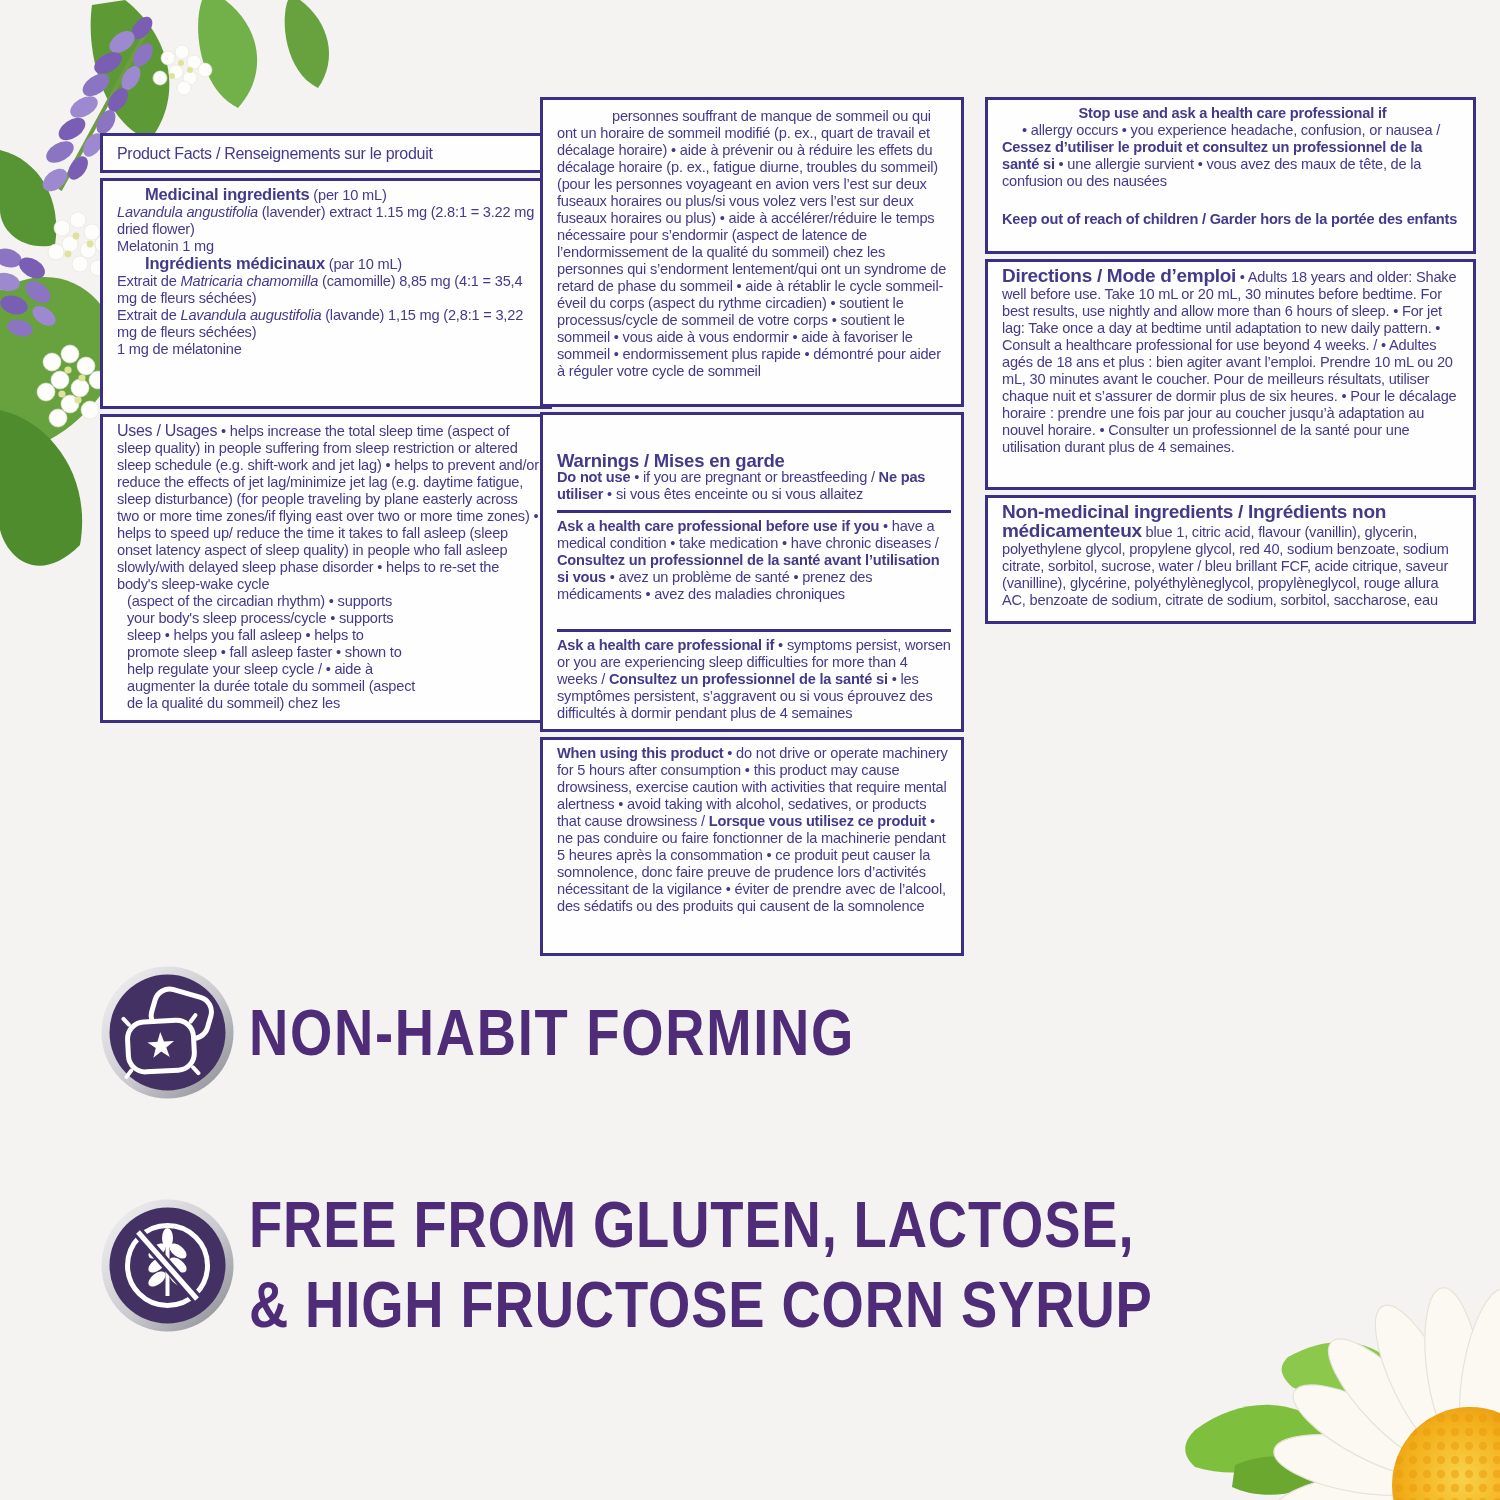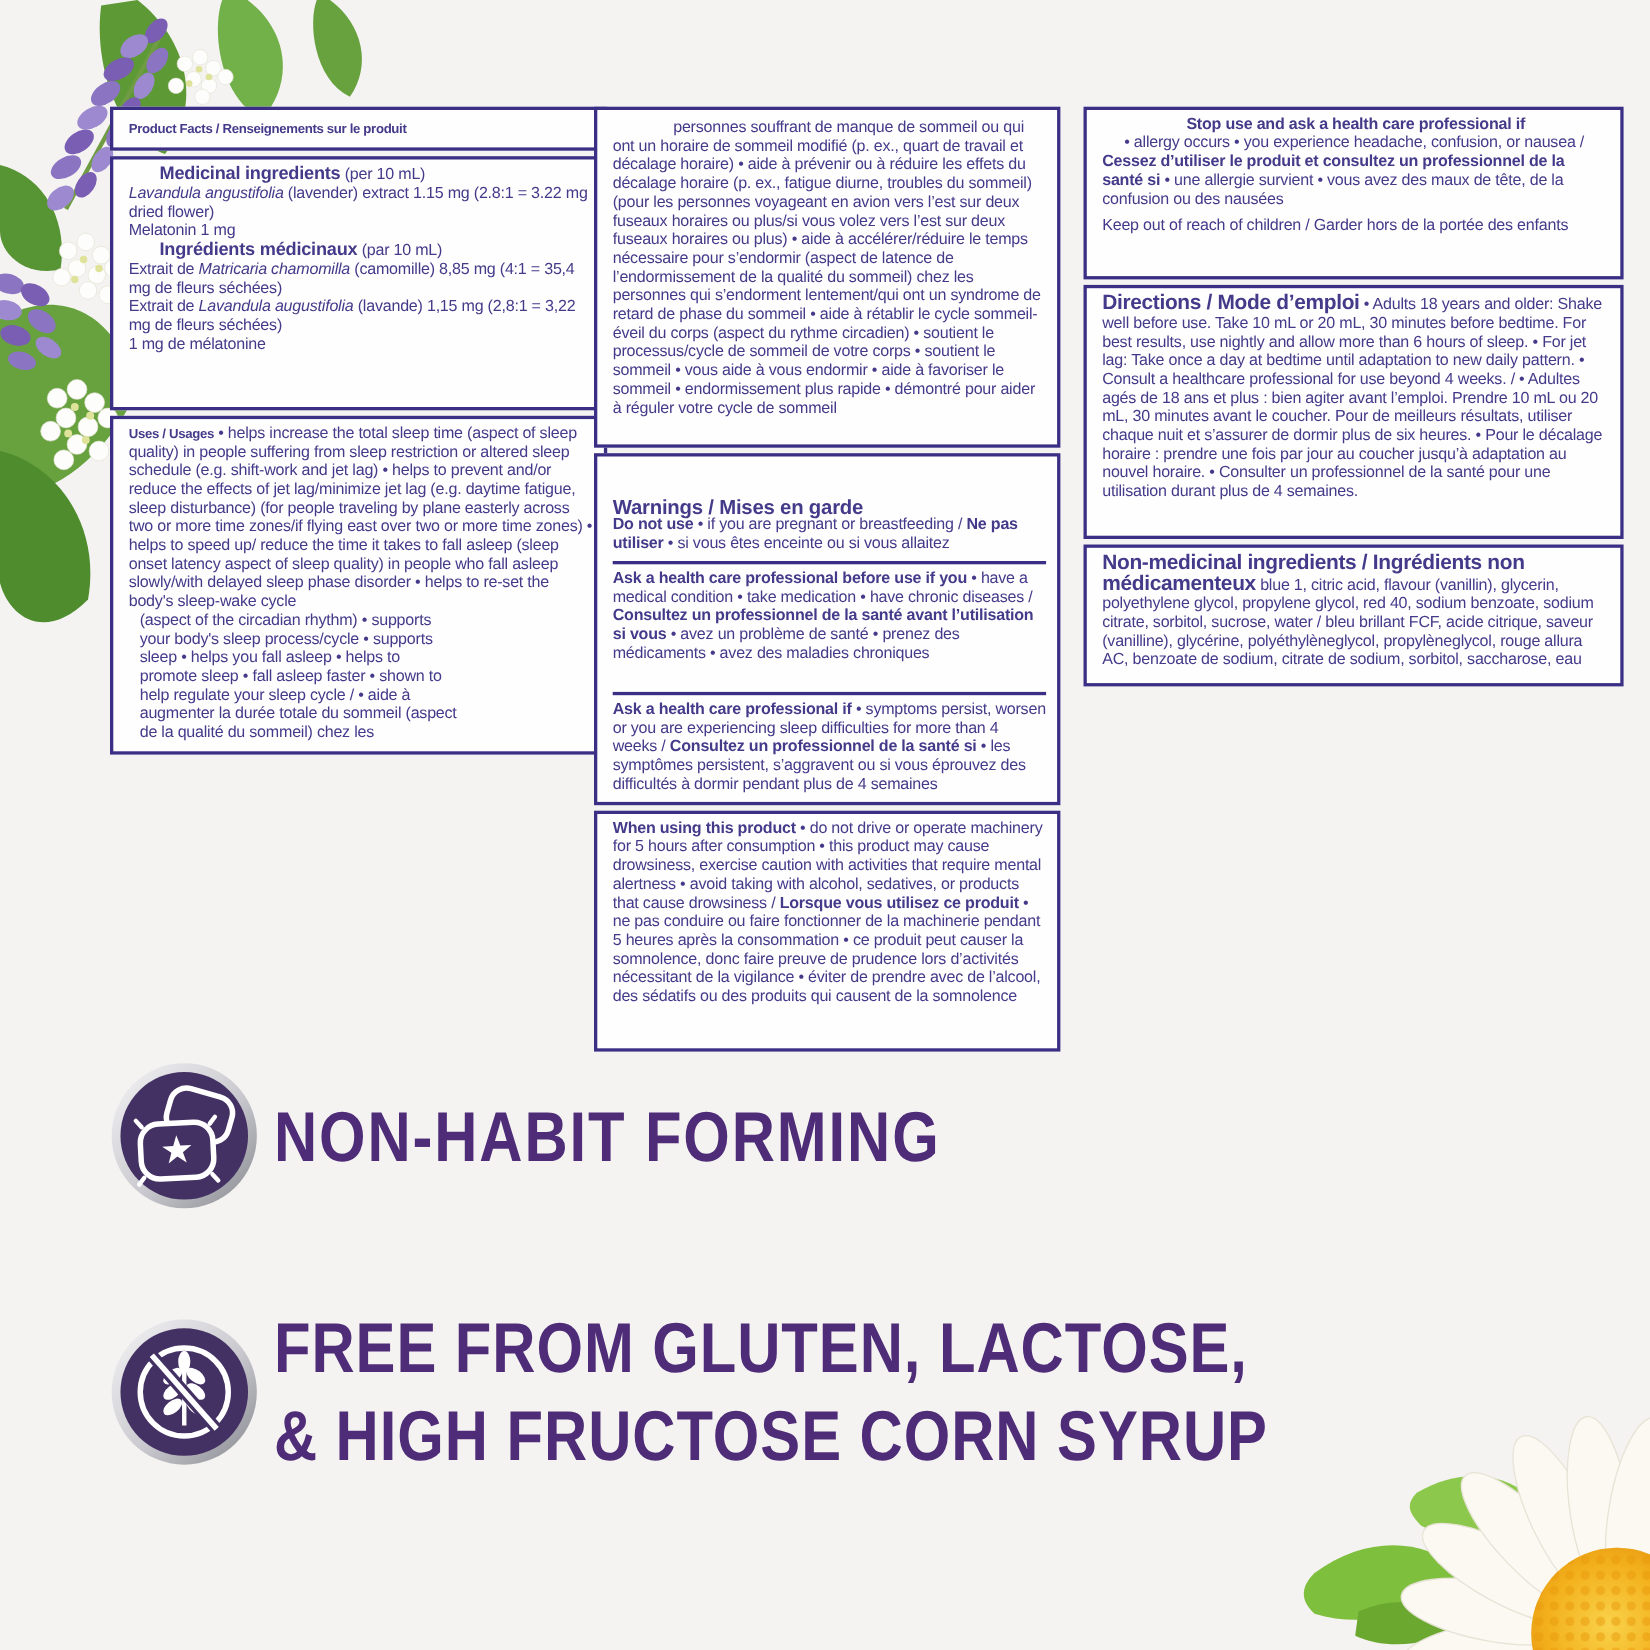--- a/index.html
+++ b/index.html
@@ -7,30 +7,30 @@
         font-family:"Liberation Sans",sans-serif;color:#443a8a;}
   
   .col{position:absolute;}
   #col1{left:100px;top:97px;width:452px;}
   #col2{left:540px;top:97px;width:424px;}
   #col3{left:985px;top:97px;width:491px;}
   .box{background:#fefefe;border:3px solid #3a2f85;margin-bottom:5px;
        padding:5px 10px 8px 14px;font-size:14.6px;line-height:17px;letter-spacing:-0.2px;}
   .b{font-weight:bold;}
   .i{font-style:italic;}
-  .h20{font-size:12px;font-weight:bold;letter-spacing:-0.3px;}
+  .h20{font-size:16px;font-weight:normal;letter-spacing:-0.3px;margin-top:36px;}
   .h19{font-size:19px;font-weight:bold;letter-spacing:-0.3px;}
   .h18{font-size:18.5px;font-weight:bold;margin-top:32px;}
   .h16{font-size:16.5px;font-weight:bold;margin-left:28px;}
   .titlebox{padding:9px 14px 8px 14px;}
   .uses-t2{margin-left:10px;margin-right:120px;}
   .indent55{text-indent:55px;}
   .indent20{text-indent:20px;}
   .center-b{text-align:center;font-weight:bold;}
-  .keep{font-weight:normal;margin-top:7px;}
+  .keep{font-weight:bold;margin-top:21px;}
   .sub{padding:5px 0 7px 0;}
   .sub + .sub{border-top:3px solid #3a2f85;}
   .groupbox{padding:0 10px 0 14px;}
   
   .badge{position:absolute;display:flex;align-items:center;}
   #badge1{left:100px;top:965px;}
   #badge2{left:100px;top:1185px;}
   .badge-icon{width:135px;height:135px;flex:0 0 auto;}
   .badge-text{margin-left:14px;color:#4e2c78;font-weight:bold;font-size:64px;
               letter-spacing:2px;transform:scaleX(0.85);transform-origin:left center;

